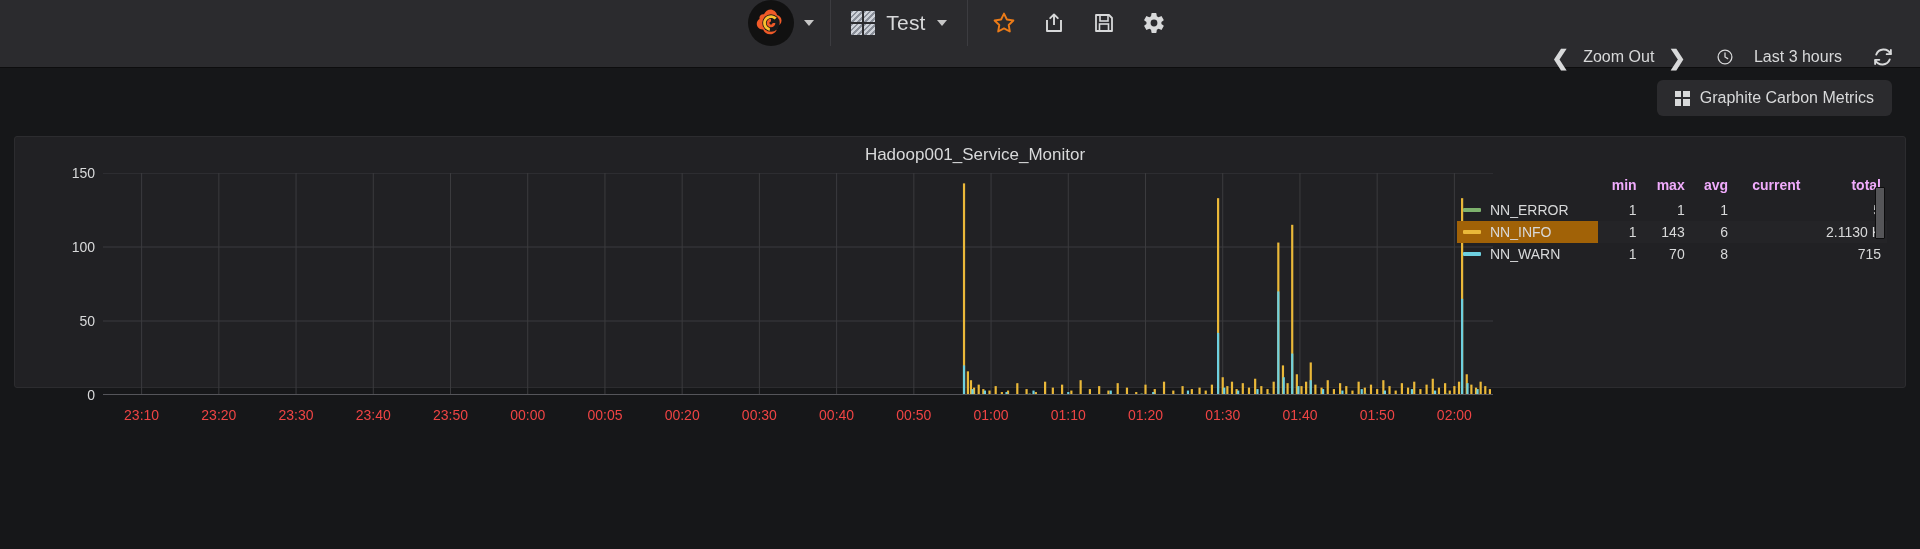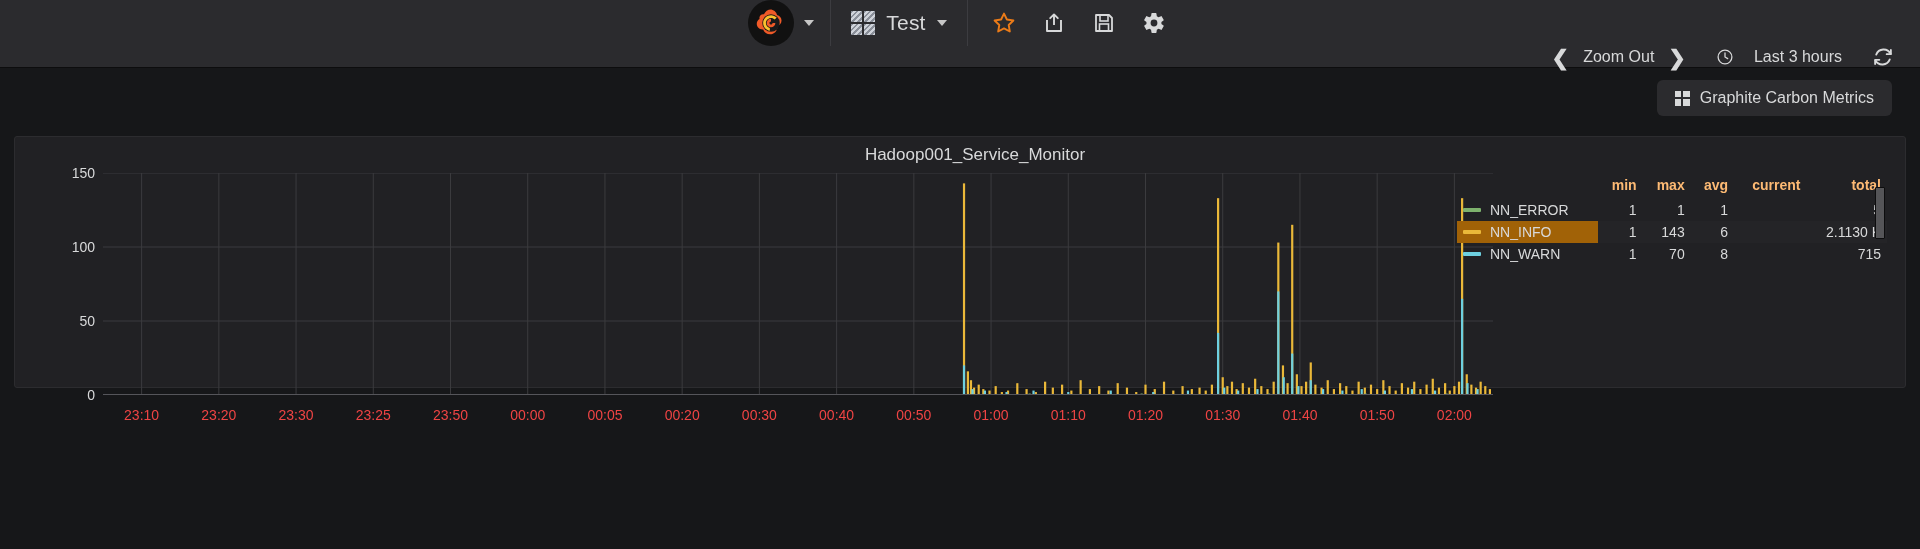--- a/index.html
+++ b/index.html
@@ -146,21 +146,21 @@
     white-space: nowrap;
   }
 
   
   .legend {
     position: absolute; right: 18px; top: 10px;
     width: 430px;
   }
   .legend table { border-collapse: collapse; width: 100%; }
   .legend th {
-    color: #fdba74; font-size: 14px; font-weight: bold;
+    color: #f0abfc; font-size: 14px; font-weight: bold;
     text-align: right; padding: 2px 6px 6px 6px;
     white-space: nowrap;
   }
   .legend th.series-head { text-align: left; }
   .legend td {
     color: #d8d9da; font-size: 14px;
     text-align: right; padding: 3px 6px;
     white-space: nowrap;
   }
   .legend tr.alt td { background: #242427; }
@@ -435,21 +435,21 @@
               <line x1="1262.5833333333333" y1="222" x2="1262.5833333333333" y2="220.52" stroke="#7EB26D" stroke-width="2.2"></line>
               <line x1="1343.6666666666667" y1="222" x2="1343.6666666666667" y2="220.52" stroke="#7EB26D" stroke-width="2.2"></line>
             </g>
             <line x1="0" y1="221.5" x2="1390" y2="221.5" stroke="#55555a" stroke-width="1"></line>
           </svg>
       </div>
       <div class="xaxis" id="xaxis">
           <div class="xtick" style="left: 38.6111px;">23:10</div>
           <div class="xtick" style="left: 115.833px;">23:20</div>
           <div class="xtick" style="left: 193.056px;">23:30</div>
-          <div class="xtick" style="left: 270.278px;">23:25</div>
+          <div class="xtick" style="left: 270.278px;">23:40</div>
           <div class="xtick" style="left: 347.5px;">23:50</div>
           <div class="xtick" style="left: 424.722px;">00:00</div>
           <div class="xtick" style="left: 501.944px;">00:05</div>
           <div class="xtick" style="left: 579.167px;">00:20</div>
           <div class="xtick" style="left: 656.389px;">00:30</div>
           <div class="xtick" style="left: 733.611px;">00:40</div>
           <div class="xtick" style="left: 810.833px;">00:50</div>
           <div class="xtick" style="left: 888.056px;">01:00</div>
           <div class="xtick" style="left: 965.278px;">01:10</div>
           <div class="xtick" style="left: 1042.5px;">01:20</div>

